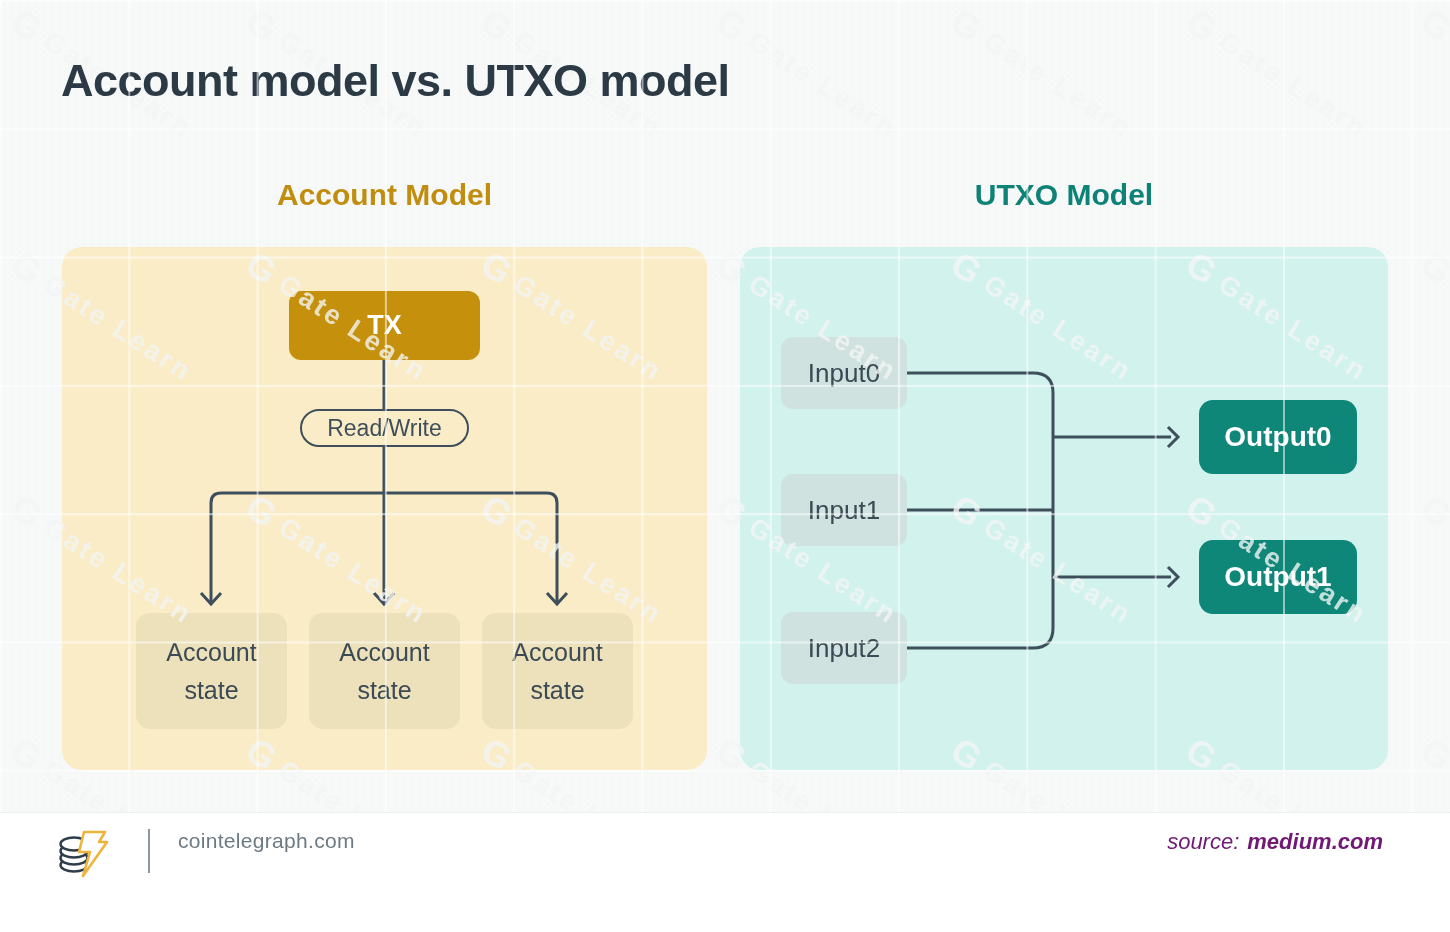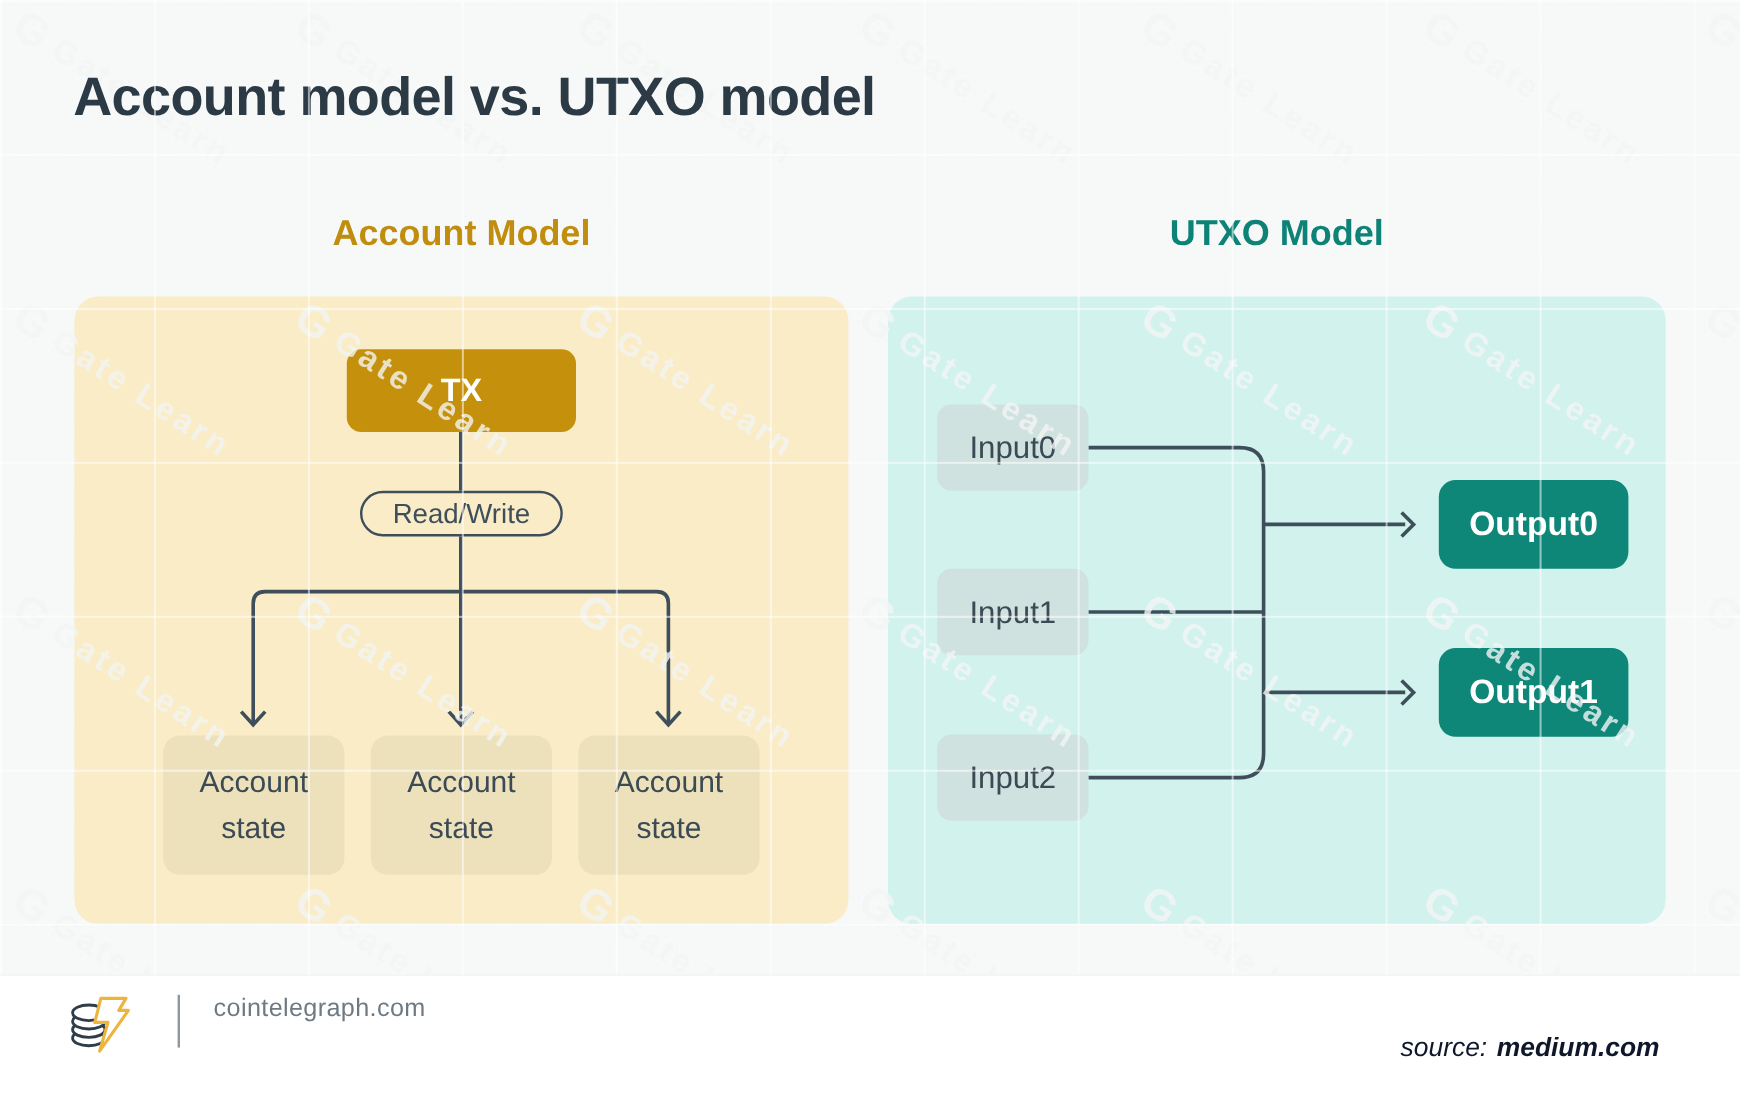--- a/index.html
+++ b/index.html
@@ -84,21 +84,21 @@
     position:absolute; left:0; right:0; top:812px; height:120px;
     background:#ffffff; border-top:1px solid #eceff0; z-index:10;
   }
   .footer-row {
     position:absolute; left:57px; right:67px; top:16px; height:52px;
     display:flex; align-items:flex-start;
   }
   .ct-logo { width:52px; height:52px; flex:0 0 auto; }
   .footer-divider { width:2px; height:44px; background:#8d979f; margin:0 28px 0 39px; }
   .site-text { font-size:21px; color:#6e7a83; letter-spacing:0.3px; }
-  .source-text { margin-left:auto; font-size:22px; font-style:italic; color:#0f172a;margin-top:31px; }
+  .source-text { margin-left:auto; font-size:22px; font-style:italic; color:#701a75; }
   .source-text .src-label { font-weight:400; margin-right:8px; }
   .source-text .src-value { font-weight:700; }
 </style>
 </head>
 <body>
 
 <div class="page">
 
   <div class="wm-layer">
       <div class="wm" style="left: 26px; top: 0px;">

